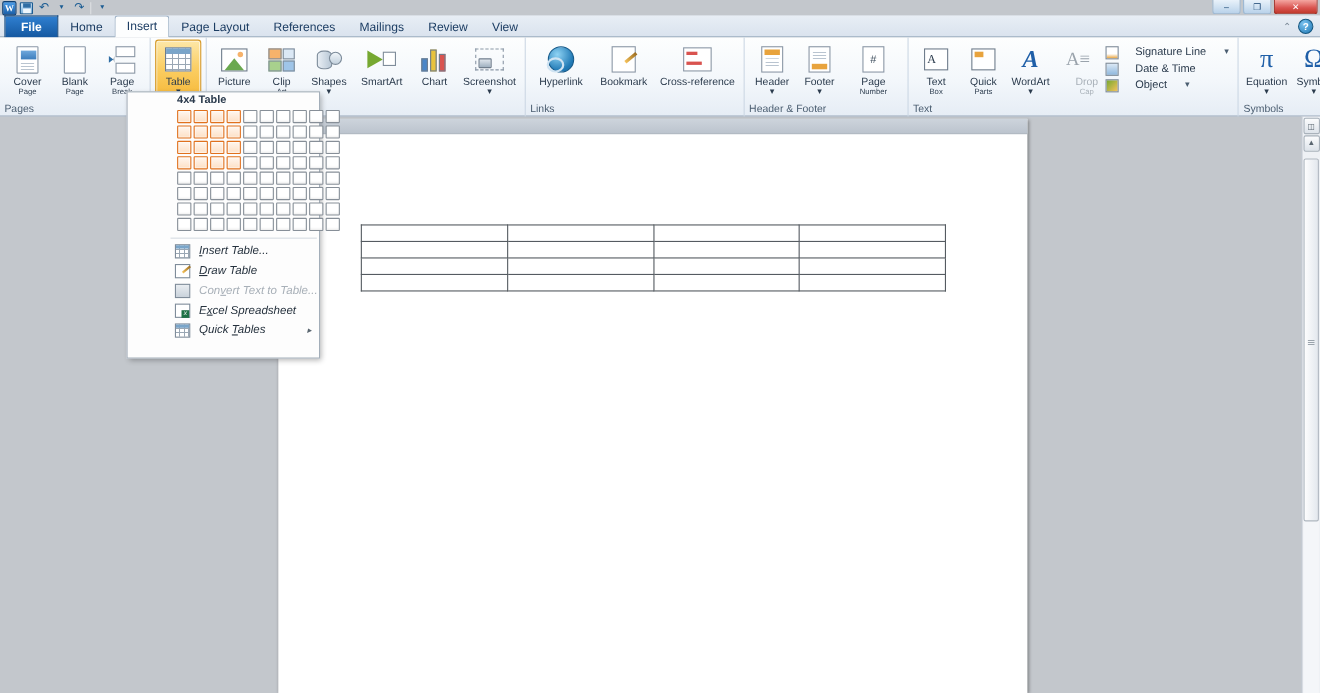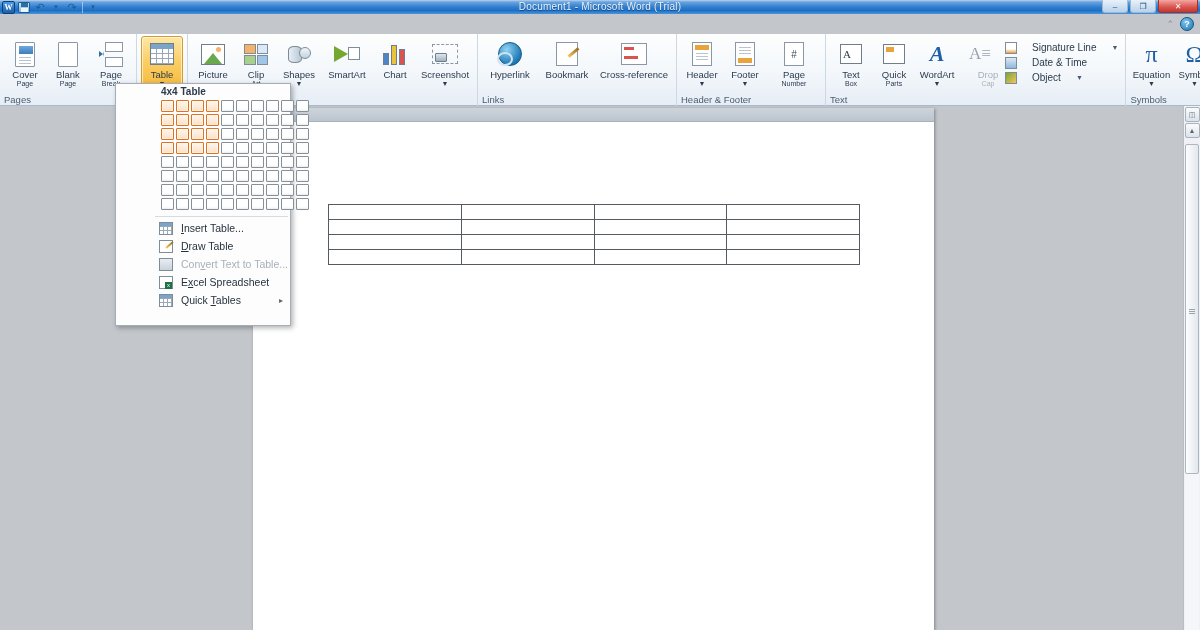--- a/index.html
+++ b/index.html
@@ -285,21 +285,21 @@
     box-shadow: inset 0 -2px 2px -1px rgba(0,0,0,.08);
   }
   .cellbox.sel {
     border-color: #e0711d;
     background: linear-gradient(to bottom, #fff6ee, #fde0c6);
     box-shadow: inset 0 0 0 1px rgba(255,255,255,.5);
   }
   .dd-sep { height: 1px; background: #d5dbe1; margin: 5px 2px 2px; }
   .dd-item {
     display: flex; align-items: center; height: 18px; padding-left: 6px; gap: 8px;
-    font-size: 10.5px; color: #26323e;
+    font-size: 10.5px; color: #26323e; font-style: italic;
   }
   .dd-item .ddico {
     width: 14px; height: 13px; border: 1px solid #7f8c9a; background: #fff; flex: 0 0 14px;
     position: relative;
   }
   .dd-item .ddico.grid {
     background-image:
       repeating-linear-gradient(to right, transparent 0 3px, #9aa7b4 3px 4px),
       repeating-linear-gradient(to bottom, transparent 0 3px, #9aa7b4 3px 4px);
   }
@@ -311,23 +311,20 @@
     background:#1e7145;color:#fff;font-size:6px;line-height:7px;text-align:center;}
   .dd-item.disabled { color: #a8b0b8; }
   .dd-item .sub { margin-left: auto; margin-right: 7px; font-size: 8px; color: #5a6670; }
   u { text-decoration: underline; }
 </style>
 </head>
 <body>
 
 <div id="app">
 
-  <div class="titlebar">
-    <div class="titlebar-text">Document1 - Microsoft Word (Trial)</div>
-  </div>
 
   <div class="qat">
     <div class="qat-word">W</div>
     <div class="qat-btn">
         <span class="qat-save"></span>
       </div>
     <div class="qat-btn">
         <span class="undo-arrow">↶</span>
       </div>
     <div class="qat-btn">
@@ -341,20 +338,32 @@
         <span class="mini-caret">▼</span>
       </div>
   </div>
 
   <div class="winbtns">
     <div class="winbtn">–</div>
     <div class="winbtn">❐</div>
     <div class="winbtn close">✕</div>
   </div>
 
+  <div class="tabstrip">
+    <div class="tabs">
+      <div class="tab file">File</div>
+      <div class="tab">Home</div>
+      <div class="tab active">Insert</div>
+      <div class="tab">Page Layout</div>
+      <div class="tab">References</div>
+      <div class="tab">Mailings</div>
+      <div class="tab">Review</div>
+      <div class="tab">View</div>
+    </div>
+  </div>
 
   <div class="ribbon-ctrls">
     <span class="chevron-up">⌃</span>
     <span class="helpbtn">?</span>
   </div>
 
   <div class="ribbon">
     <div class="ribbon-inner">
 
       <div class="group">

